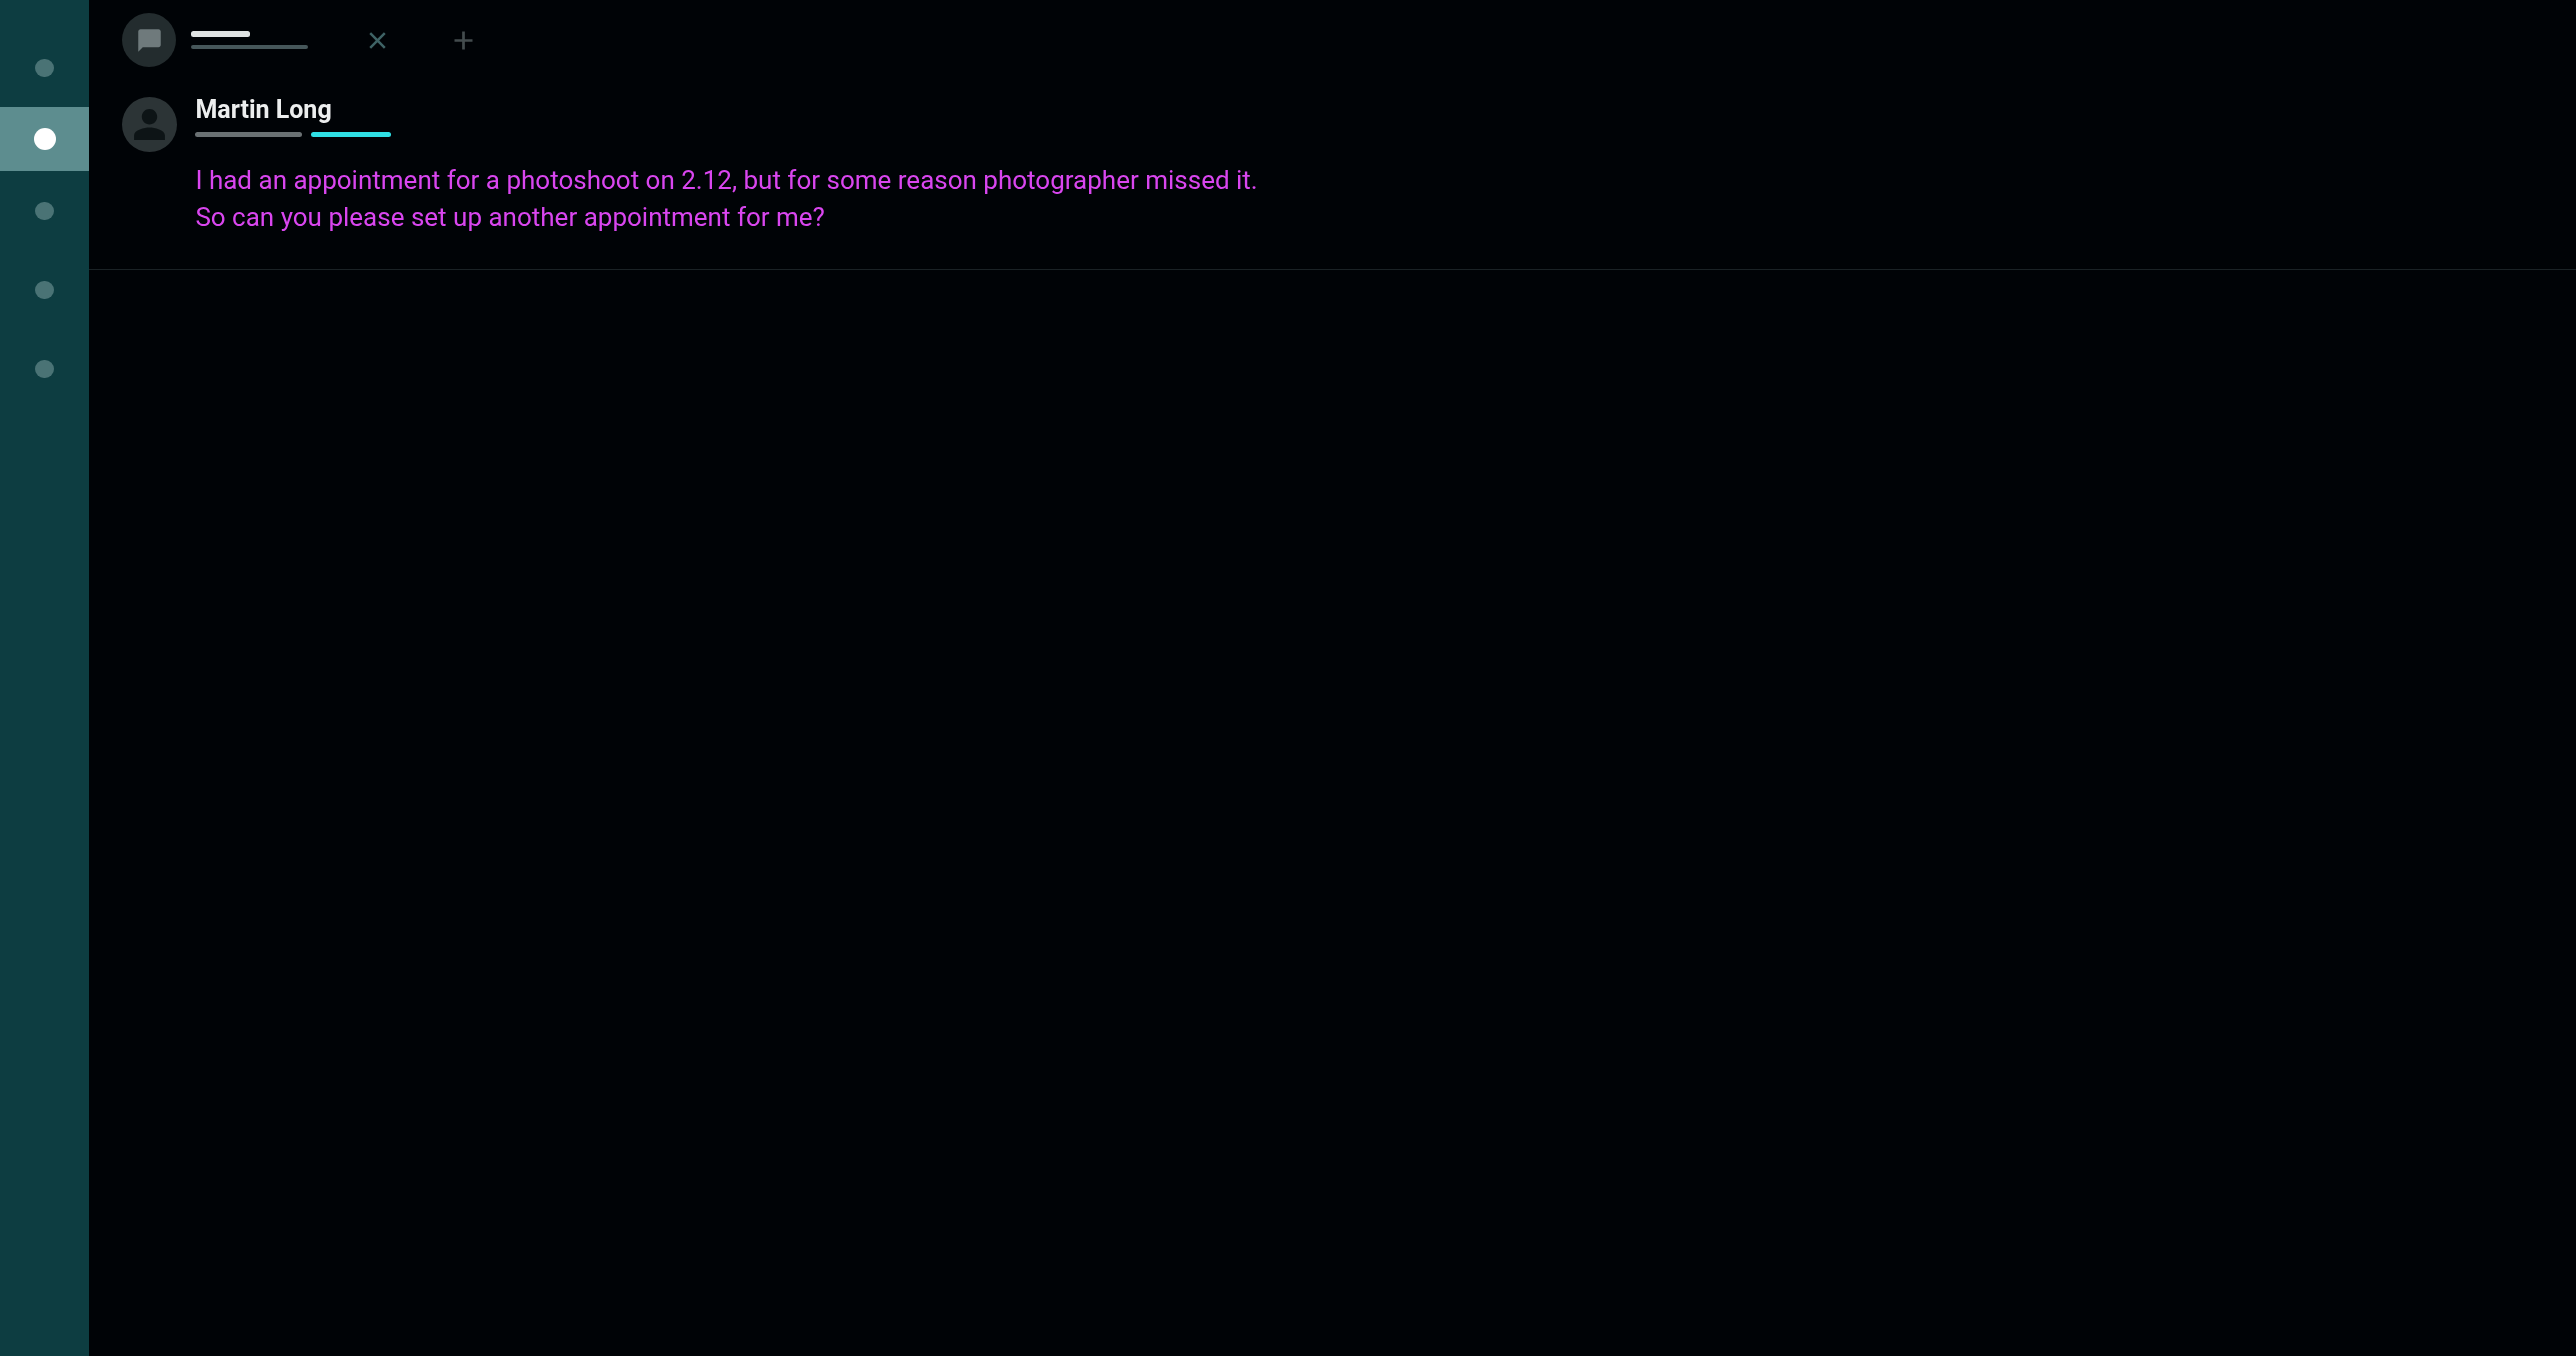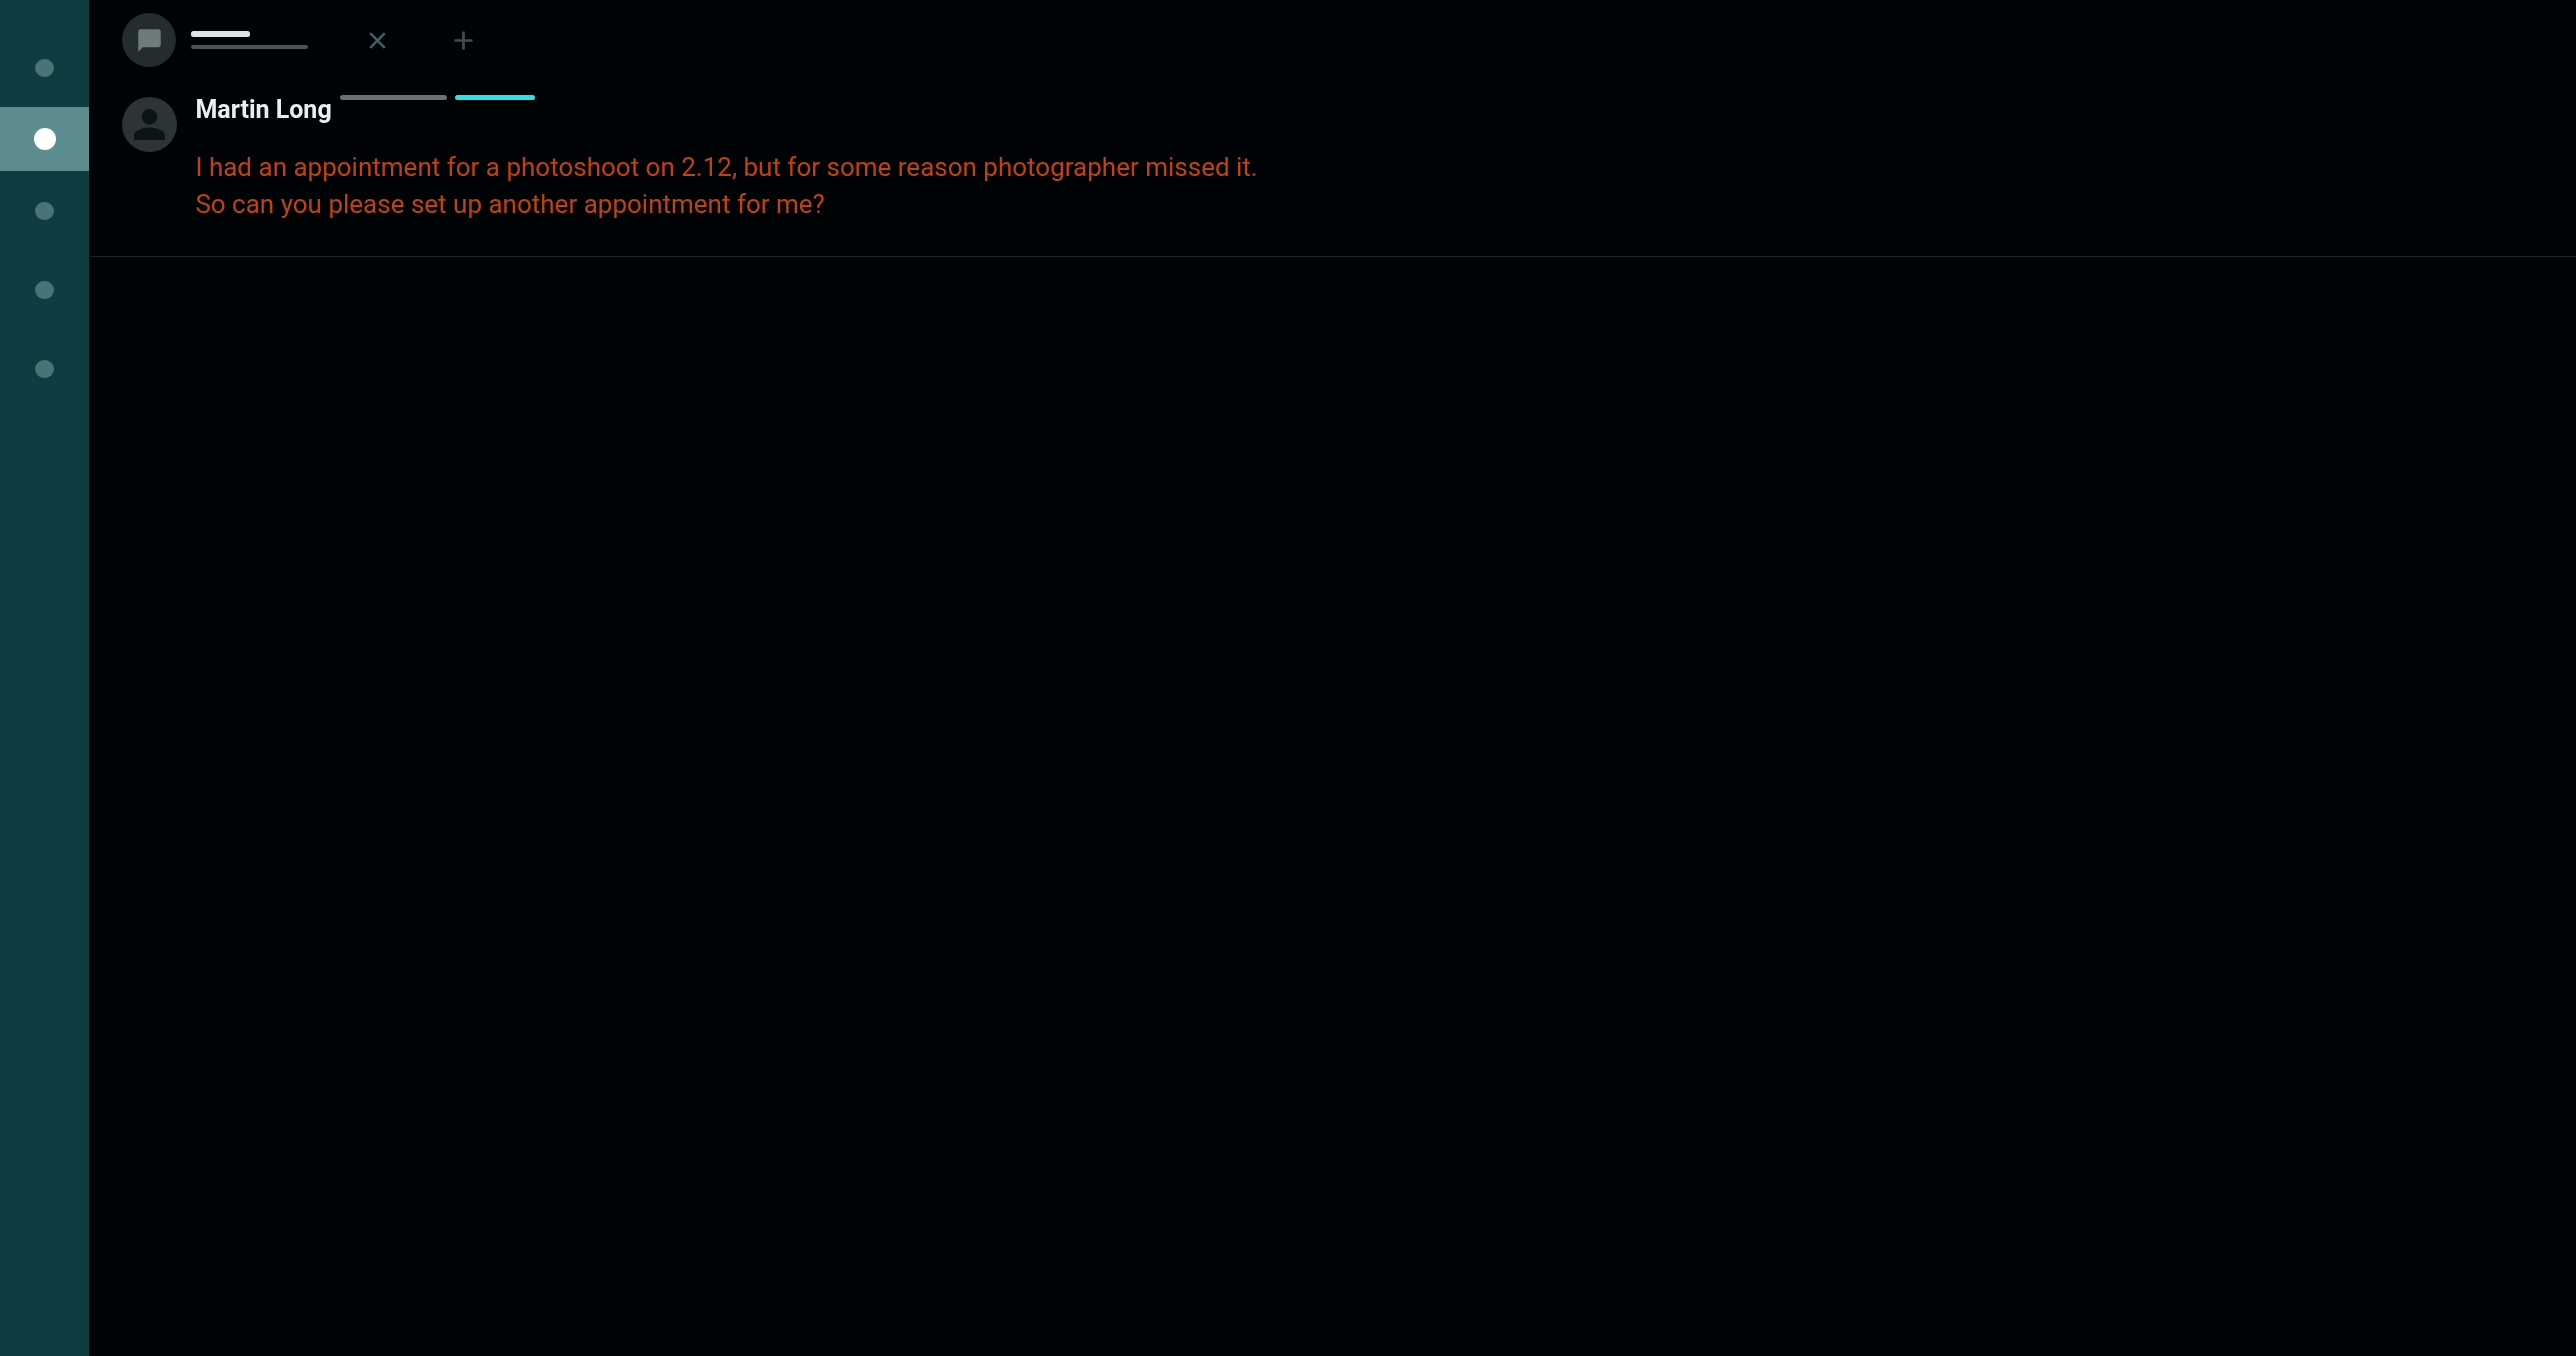--- a/index.html
+++ b/index.html
@@ -171,20 +171,21 @@
     width: 37px;
     height: 37px;
     fill: #0d1416;
   }
   .message-body {
     flex: 1;
     min-width: 0;
   }
   .message-header {
     display: flex;
+    flex-direction: column;
     gap: 8.4px;
     margin-bottom: 25px;
   }
   .sender-name {
     font-size: 25px;
     font-weight: 700;
     color: #eceeee;
   }
   .sub-lines {
     display: flex;
@@ -199,21 +200,21 @@
   .sub-line-cyan {
     width: 80px;
     height: 5px;
     background: #2fe0e5;
     border-radius: 2.5px;
   }
   .message-text {
     white-space: pre-line;
     font-size: 26px;
     line-height: 1.42;
-    color: #c2410c;
+    color: #d946ef;
     font-weight: 400;
   }
 </style>
 </head>
 <body>
 
 <div class="app">
 
   <nav class="nav-rail">
     <div class="nav-item">

